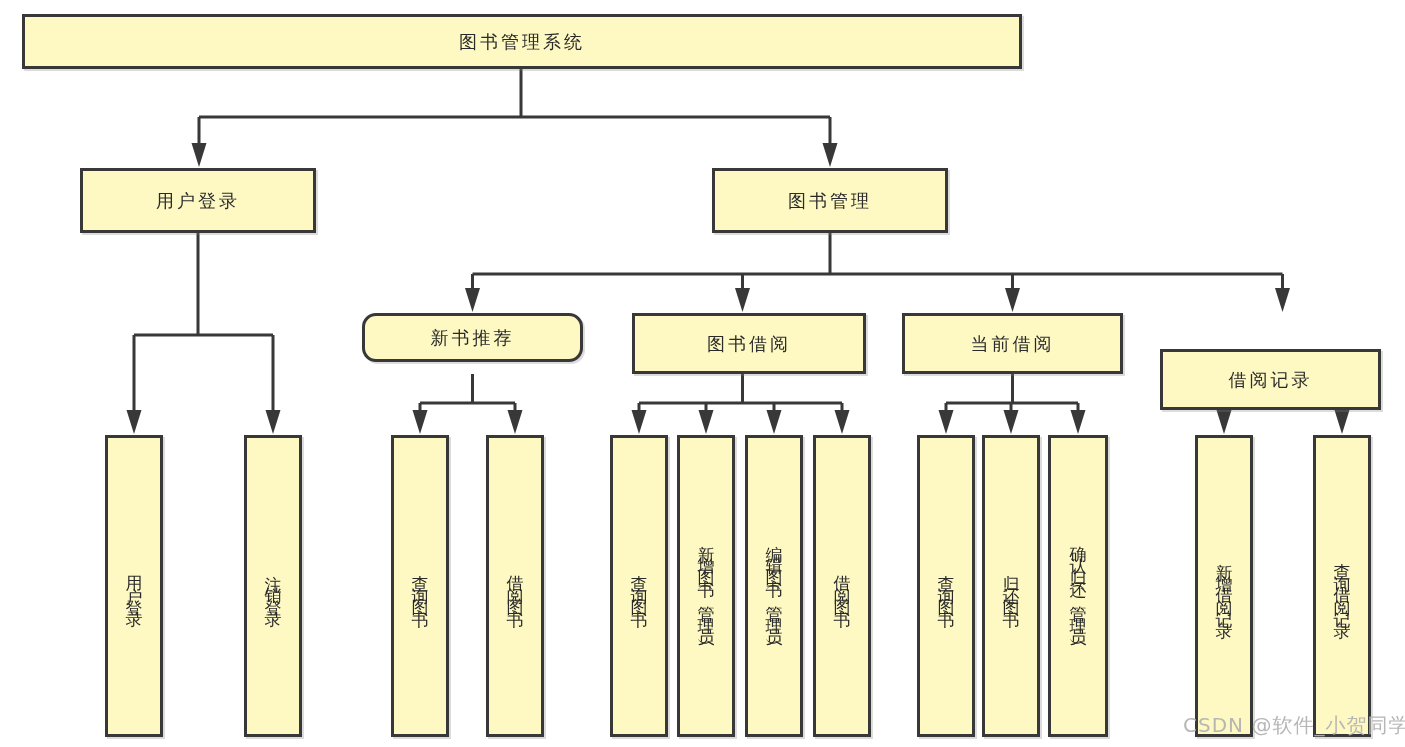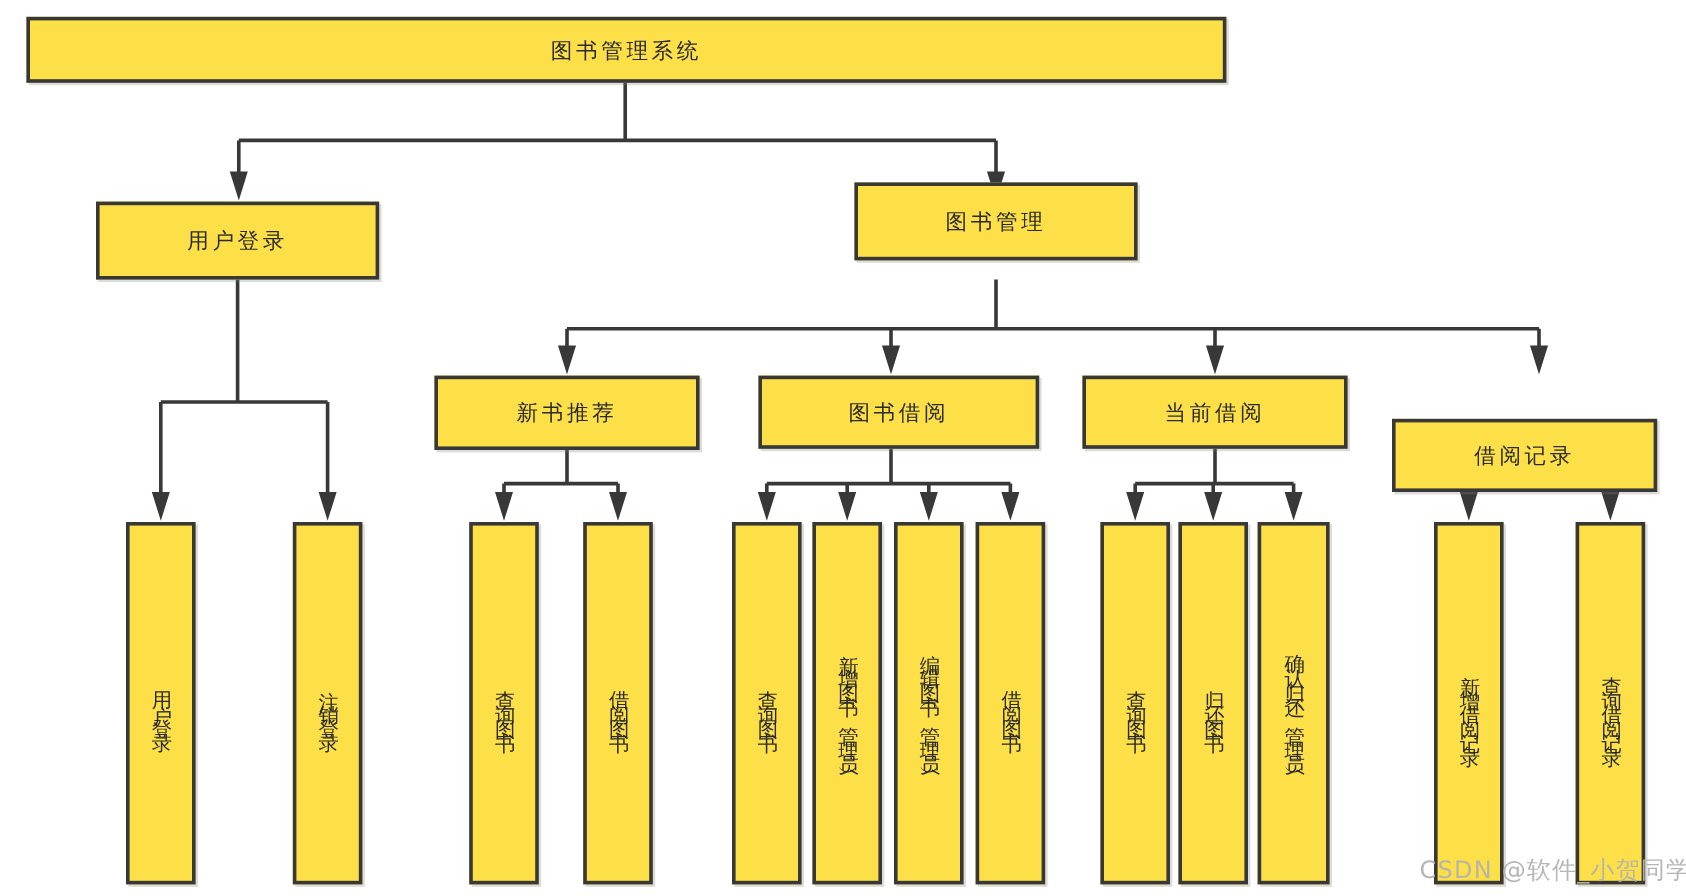--- a/index.html
+++ b/index.html
@@ -13,21 +13,21 @@
   }
   svg.connectors {
     position: absolute;
     left: 0; top: 0;
     width: 1405px; height: 747px;
   }
   .node {
     position: absolute;
     box-sizing: border-box;
     border: 3px solid #383838;
-    background: #fde047;
+    background: #fef9c3;
     display: flex;
     align-items: center;
     justify-content: center;
     color: #2a2a2a;
     box-shadow: 2px 2px 0 rgba(130,130,130,0.28);
   }
   .hnode { font-size: 18px; letter-spacing: 3px; }
   .hnode span { white-space: nowrap; }
   .vnode span {
     writing-mode: vertical-rl;
@@ -91,25 +91,25 @@
     </g>
   </svg>
 
   <div class="node hnode" style="left:22px; top:14px; width:1000px; height:55px;">
     <span>图书管理系统</span>
   </div>
 
   <div class="node hnode" style="left:80px; top:168px; width:236px; height:65px;">
     <span>用户登录</span>
   </div>
-  <div class="node hnode" style="left:712px; top:152px; width:236px; height:65px;">
+  <div class="node hnode" style="left:712px; top:168px; width:236px; height:65px;">
     <span>图书管理</span>
   </div>
 
-  <div class="node hnode" style="left:362px; top:313px; width:221px; height:62px;">
+  <div class="node hnode" style="left:362px; top:313px; width:221px; height:49px;border-radius:14px;">
     <span>新书推荐</span>
   </div>
   <div class="node hnode" style="left:632px; top:313px; width:234px; height:61px;">
     <span>图书借阅</span>
   </div>
   <div class="node hnode" style="left:902px; top:313px; width:221px; height:61px;text-align:center;">
     <span>当前借阅</span>
   </div>
   <div class="node hnode" style="left:1160px; top:313px; width:221px; height:61px;margin-top:36px;">
     <span>借阅记录</span>

